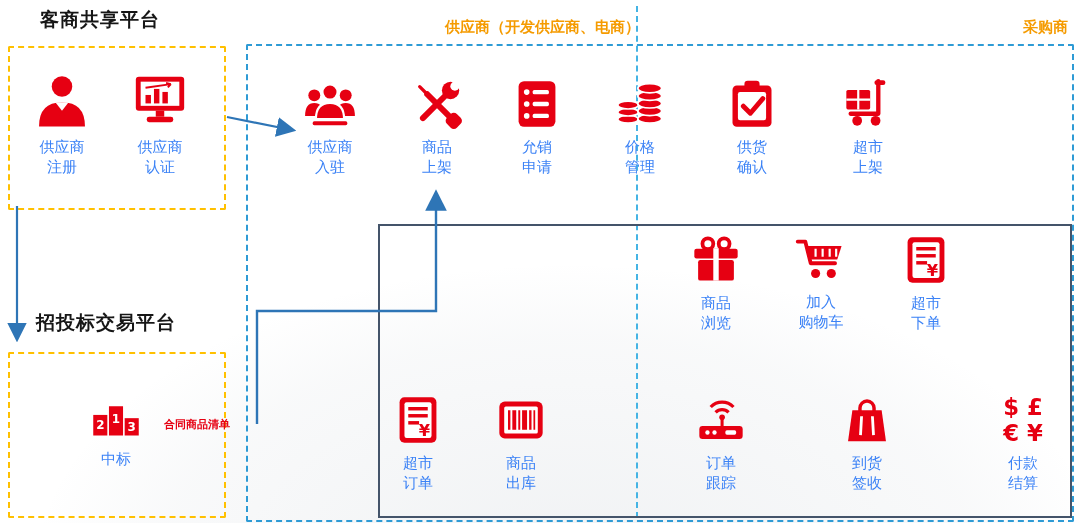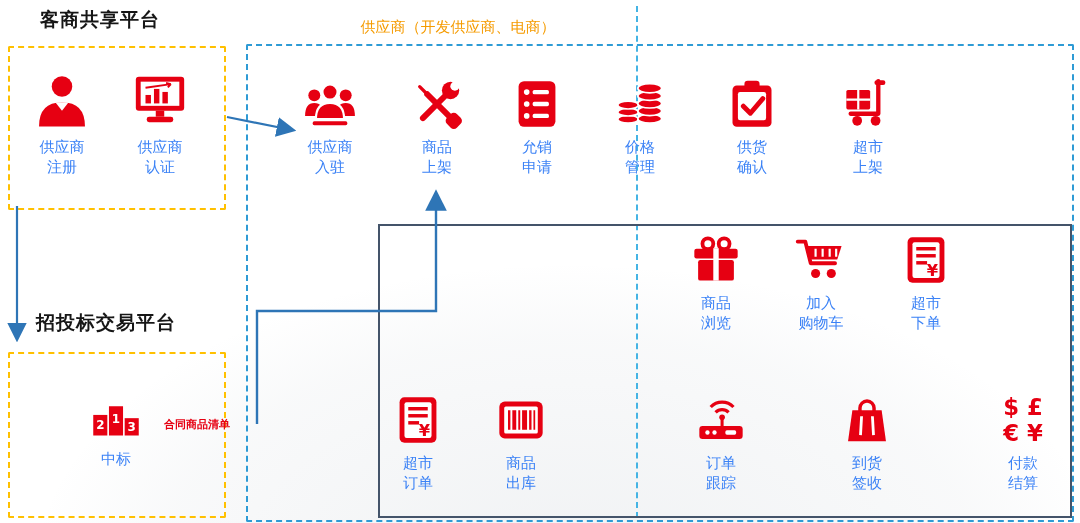--- a/index.html
+++ b/index.html
@@ -10,38 +10,39 @@
   .swoosh{
     position:absolute;left:-180px;top:140px;width:1500px;height:880px;border-radius:50%;
     background:radial-gradient(closest-side, rgba(130,145,160,0.12), rgba(130,145,160,0.05) 55%, rgba(255,255,255,0) 72%);
     pointer-events:none;z-index:0;
   }
   .title{position:absolute;font-size:19px;font-weight:bold;color:#161616;letter-spacing:1px;z-index:3;}
   .ybox{position:absolute;border:2px dashed #ffc000;border-radius:2px;z-index:1;}
   .bbox{position:absolute;border:2px dashed #2e9bd5;border-radius:2px;z-index:1;}
   .divider{position:absolute;width:0;border-left:2px dashed #45b4e4;z-index:1;}
   .inner{position:absolute;border:2px solid #44546a;z-index:1;}
-  .header{position:absolute;font-size:15px;font-weight:normal;color:#f59b00;text-align:center;z-index:3;}
+  .header{position:absolute;font-size:15px;font-weight:bold;color:#f59b00;text-align:right;z-index:3;}
   .node{position:absolute;width:92px;display:flex;flex-direction:column;align-items:center;z-index:3;}
   .icon{width:52px;height:52px;fill:#e60012;}
   .node.big .icon{width:58px;height:58px;}
   .label{margin-top:7px;font-size:15px;font-weight:500;color:#3b82f6;text-align:center;line-height:1.3;white-space:pre-line;}
   .note{position:absolute;font-size:11px;font-weight:bold;color:#e60012;z-index:3;}
   .overlay{position:absolute;left:0;top:0;z-index:2;pointer-events:none;}
   svg text{font-family:"DejaVu Sans","Liberation Sans",sans-serif;}
 </style>
 </head>
 <body>
 
 <div class="stage">
   <div class="swoosh"></div>
 
   <div class="title" style="left:40px;top:7px;">客商共享平台</div>
   <div class="title" style="left:36px;top:310px;">招投标交易平台</div>
   <div class="header" style="left:276px;top:18px;width:364px;">供应商（开发供应商、电商）</div>
+  <div class="header" style="left:638px;top:18px;width:430px;">采购商</div>
 
   <div class="ybox" style="left:8px;top:46px;width:214px;height:160px;"></div>
   <div class="ybox" style="left:8px;top:352px;width:214px;height:162px;"></div>
   <div class="bbox" style="left:246px;top:44px;width:824px;height:474px;"></div>
   <div class="divider" style="left:636px;top:6px;height:512px;"></div>
   <div class="inner" style="left:378px;top:224px;width:690px;height:290px;"></div>
 
   <svg class="overlay" width="1080" height="523">
     <defs>
       <marker id="arr" markerWidth="9" markerHeight="9" refX="7" refY="4.5" orient="auto">
@@ -178,21 +179,21 @@
       <circle cx="16.5" cy="9" r="5" fill="none" stroke="#e60012" stroke-width="3.5"></circle>
       <circle cx="31.5" cy="9" r="5" fill="none" stroke="#e60012" stroke-width="3.5"></circle>
       <rect x="4" y="13.5" width="40" height="9" rx="2"></rect>
       <rect x="7.5" y="24" width="33" height="19" rx="2"></rect>
       <rect x="21.5" y="13.5" width="5" height="29.5" fill="#fff"></rect>
     </svg>
     <div class="label">商品
 浏览</div>
   </div>
 
-  <div class="node" style="left:775px;top:234px;">
+  <div class="node" style="left:775px;top:234px;font-family:Liberation Serif, serif;">
     <svg class="icon" viewBox="0 0 48 48">
       <path d="M2.5 7 H9.5 L14.5 27 H37" fill="none" stroke="#e60012" stroke-width="3.5" stroke-linecap="round" stroke-linejoin="round"></path>
       <path d="M11.5 11 H43 L39 23.5 H14.5 Z"></path>
       <path d="M19 13.5 V21 M25.5 13.5 V21 M32 13.5 V21 M38 13.5 V21" stroke="#fff" stroke-width="2" fill="none"></path>
       <circle cx="19" cy="36.5" r="4.2"></circle>
       <circle cx="33.5" cy="36.5" r="4.2"></circle>
     </svg>
     <div class="label">加入
 购物车</div>
   </div>

